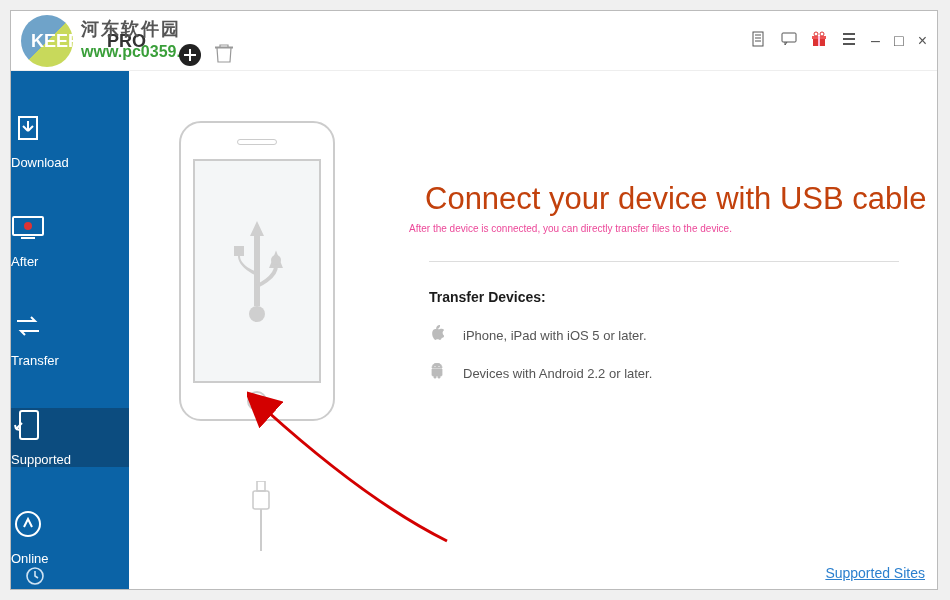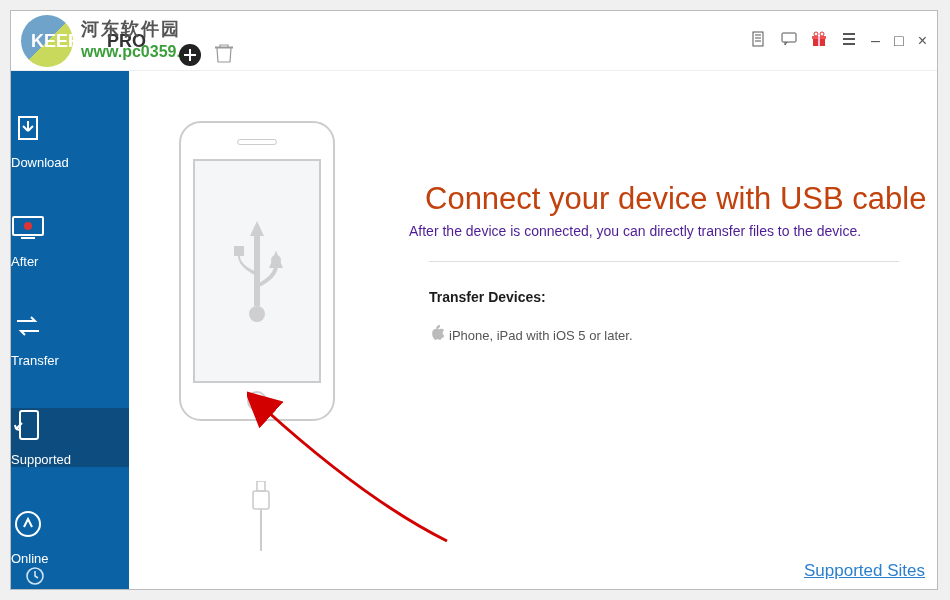--- a/index.html
+++ b/index.html
@@ -35,29 +35,29 @@
 
 .device-fig { position: absolute; left: 50px; top: 50px; }
 .phone { width: 156px; height: 300px; border: 2px solid #ccc; border-radius: 22px; background: #fff; position: relative; }
 .phone-speaker { position: absolute; left: 50%; top: 16px; transform: translateX(-50%); width: 40px; height: 6px; border: 1px solid #ccc; border-radius: 3px; }
 .phone-screen { position: absolute; left: 12px; right: 12px; top: 36px; bottom: 36px; border: 2px solid #ccc; background: #f4f6f7; display: flex; align-items: center; justify-content: center; }
 .phone-home { position: absolute; left: 50%; bottom: 8px; transform: translateX(-50%); width: 20px; height: 20px; border: 2px solid #ccc; border-radius: 10px; }
 .usb-symbol { color: #c5c5c5; }
 .cable { position: absolute; left: 70px; top: 360px; }
 
 .headline { position: absolute; left: 280px; top: 110px; font-size: 31px; font-weight: 400; color: #c2410c; margin-left: 16px; }
-.subhead { position: absolute; left: 280px; top: 152px; font-size: 14px; color: #4c1d95; }
+.subhead { position: absolute; left: 280px; top: 152px; font-size: 10px; color: #ec4899; }
 .hr { position: absolute; left: 300px; top: 190px; width: 470px; height: 1px; background: #ddd; }
 .supported-title { position: absolute; left: 300px; top: 218px; font-size: 14px; font-weight: bold; color: #1b1b1b; }
-.dev-row { position: absolute; left: 300px; display: flex; align-items: center; gap: 4px; font-size: 13px; color: #555; }
+.dev-row { position: absolute; left: 300px; display: flex; align-items: center; gap: 18px; font-size: 13px; color: #555; }
 .dev-row.apple { top: 254px; }
 .dev-row.android { top: 292px; }
 .dev-ico { color: #bbb; font-size: 16px; width: 16px; text-align: center; }
 
-.supported-link { position: absolute; right: 12px; bottom: 8px; font-size: 17px; color: #2a7fce; text-decoration: underline; cursor: pointer; }
+.supported-link { position: absolute; right: 12px; bottom: 8px; font-size: 14px; color: #2a7fce; text-decoration: underline; cursor: pointer; }
 
 .arrow-svg { position: absolute; left: 118px; top: 0; pointer-events: none; }
 </style>
 </head>
 <body>
 
 <div class="app">
 
   <div class="titlebar">
     <div class="logo-wrap">
@@ -192,20 +192,30 @@
       <div class="supported-title">Transfer Devices:</div>
 
       <div class="dev-row apple">
         <span class="dev-ico">
           <svg width="14" height="16" viewBox="0 0 14 16">
               <path d="M10 0c.2 1.3-.3 2.4-1 3.1-.7.7-1.8 1.2-2.8 1.1-.2-1.2.4-2.4 1-3.1C7.9.4 9.1-.1 10 0zM11.9 12.7c-.5 1.1-1 2.2-2 2.2-.9 0-1.2-.6-2.3-.6s-1.4.6-2.3.6c-1 0-1.6-1.2-2.1-2.3C2 10.3 1.5 6.2 3.8 4.6c.8-.6 1.9-.9 2.8-.9.9 0 1.7.6 2.3.6.6 0 1.6-.7 2.7-.6.5 0 1.8.2 2.6 1.4-2.3 1.3-1.9 4.6.2 5.7-.4.9-.9 1.8-1.5 1.9z" fill="#bbb"></path>
             </svg>
         </span>
         <span>iPhone, iPad with iOS 5 or later.</span>
       </div>
+      <div class="dev-row android">
+        <span class="dev-ico">
+          <svg width="14" height="16" viewBox="0 0 14 16">
+              <path d="M2 6h10v6a1 1 0 01-1 1h-1v2H8v-2H6v2H4v-2H3a1 1 0 01-1-1V6zm0-1a5 5 0 0110 0H2zM4 3.2l-1-1.5M10 3.2l1-1.5" fill="#bbb" stroke="#bbb" stroke-width=".8"></path>
+              <circle cx="5" cy="3.5" r=".6" fill="#fff"></circle>
+              <circle cx="9" cy="3.5" r=".6" fill="#fff"></circle>
+            </svg>
+        </span>
+        <span>Devices with Android 2.2 or later.</span>
+      </div>
 
       <a class="supported-link">Supported Sites</a>
 
       <svg class="arrow-svg" width="230" height="520">
         <defs>
           <marker id="ah" markerWidth="12" markerHeight="12" refX="2" refY="6" orient="auto">
             <path d="M0 0 L12 6 L0 12 Z" fill="#d30000"></path>
           </marker>
         </defs>
         <path d="M 200 470 Q 120 430 20 340" fill="none" stroke="#d30000" stroke-width="3" marker-end="url(#ah)"></path>

